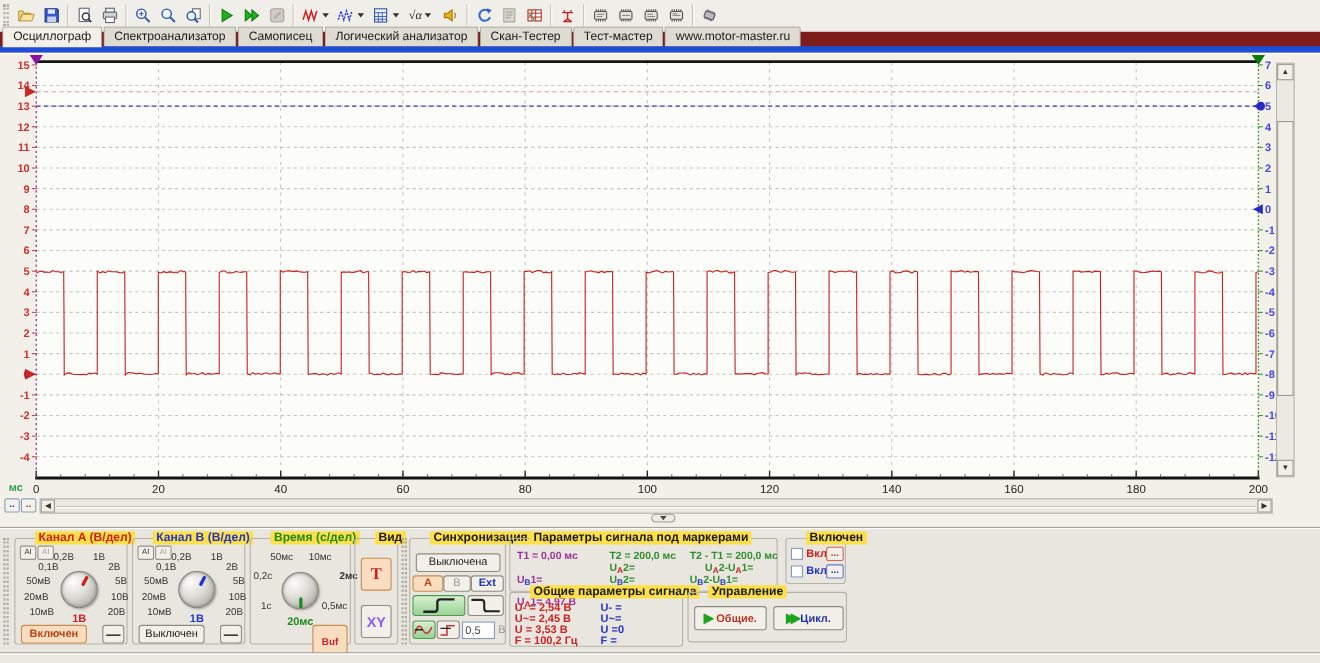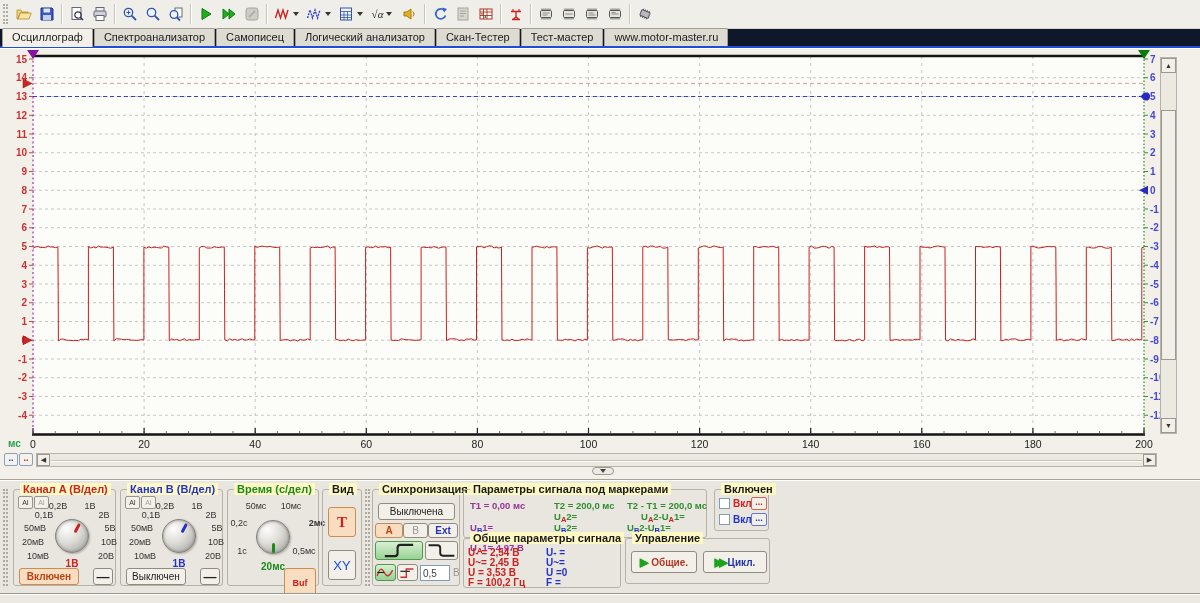--- a/index.html
+++ b/index.html
@@ -10,21 +10,21 @@
   #toolbar { position:absolute; left:0; top:0; width:1200px; height:29px; background:#f0eee8; border-bottom:1px solid #d6d2c9; display:flex; align-items:center; padding-left:2px; }
   .tgrip { width:5px; height:20px; border-left:2px dotted #b2aea4; border-right:2px dotted #b2aea4; margin:0 4px 0 1px; }
   .tsep { width:1px; height:20px; background:#c9c5bb; box-shadow:1px 0 0 #ffffff; margin:0 3px; }
   .tb { width:23px; height:22px; display:flex; align-items:center; justify-content:center; border:1px solid transparent; border-radius:2px; }
   .tb svg { width:16px; height:16px; }
   .tb.wide { width:32px; }
   .dd { width:0; height:0; border-left:3.5px solid transparent; border-right:3.5px solid transparent; border-top:4px solid #333; margin-left:3px; }
   .mathtxt { font-size:11px; font-style:italic; color:#222; font-family:"Liberation Serif", serif; }
 
   
-  #tabbar { position:absolute; left:0; top:29px; width:1200px; height:19px; background:#0f172a; border-bottom:2px solid #1d4ed8; display:flex; align-items:flex-end; padding-left:2px; }
+  #tabbar { position:absolute; left:0; top:29px; width:1200px; height:19px; background:#7f1d1d; border-bottom:6px solid #1d4ed8; display:flex; align-items:flex-end; padding-left:2px; }
   .tab { font-size:11px; color:#1a1a1a; padding:2px 9px 3px 9px; border:1px solid #a29e94; border-bottom:none; background:#dedbd2; margin-right:1px; border-radius:2px 2px 0 0; height:18px; white-space:nowrap; }
   .tab.active { background:#f2f0e9; height:19px; margin-bottom:-1px; font-weight:normal; }
 
   
   #plotpanel { position:absolute; left:0; top:48px; width:1200px; height:432px; background:#f2f0e9; border-top:1px solid #ffffff; }
   #plot-svg { position:absolute; left:0; top:0; }
   #x-unit { position:absolute; left:8px; top:389px; font-size:10px; font-weight:bold; color:#2fa04f; }
 
   .vscroll { position:absolute; left:1160px; top:8px; width:17px; height:377px; background:#ece9e1; border:1px solid #b7b3aa; }
   .hscroll { position:absolute; left:36px; top:404px; width:1121px; height:14px; background:#ece9e1; border:1px solid #b7b3aa; }
@@ -34,21 +34,21 @@
   .hscroll .sb-btn { top:0; width:13px; height:12px; }
   .hgroove { position:absolute; left:14px; right:14px; top:6px; height:2px; border-top:1px solid #c5c1b8; border-bottom:1px solid #ffffff; }
   .ybtn { position:absolute; top:404px; width:14px; height:13px; background:#f4f2ec; border:1px solid #8aa0b8; font-size:9px; font-weight:bold; line-height:8px; text-align:center; border-radius:2px; }
   #splitter { position:absolute; left:592px; top:418px; width:22px; height:8px; background:#eceae3; border:1px solid #9d998f; border-radius:4px; display:flex; align-items:center; justify-content:center; }
   #splitter i { width:0; height:0; border-left:3px solid transparent; border-right:3px solid transparent; border-top:4px solid #444; }
 
   
   #ctrlpanel { position:absolute; left:0; top:480px; width:1200px; height:112px; background:#e9e6df; border-top:1px solid #ffffff; box-shadow:0 -1px 0 #a6a298; }
   .grip-v { position:absolute; width:5px; border-left:2px dotted #aeaaa0; border-right:2px dotted #aeaaa0; }
   .grp { position:absolute; border:1px solid #b6b2a8; border-radius:3px; }
-  .grp > .legend { position:absolute; top:-7px; left:6px; background:#fef9c3; padding:0 3px; font-size:11px; font-weight:bold; color:#1a1a1a; white-space:nowrap; }
+  .grp > .legend { position:absolute; top:-7px; left:18px; background:#fde047; padding:0 3px; font-size:11px; font-weight:bold; color:#1a1a1a; white-space:nowrap; }
   .legend.red { color:#cc2222; } .legend.blue { color:#2233cc; } .legend.green { color:#1e8a1e; }
 
   .klabel { position:absolute; transform:translate(-50%,-50%); font-size:9px; color:#333; white-space:nowrap; }
   .kcur { position:absolute; transform:translate(-50%,-50%); font-size:10px; font-weight:bold; }
   .knob { position:absolute; width:34px; height:34px; border-radius:50%; border:1px solid #84827c; background:radial-gradient(circle at 32% 28%, #fdfdfc 0%, #dddbd6 45%, #9d9b96 100%); box-shadow:inset 0 0 3px #777, 1px 1px 2px rgba(0,0,0,.25); }
   .kpointer { position:absolute; left:50%; top:2px; width:3px; height:10px; margin-left:-1.5px; border-radius:2px; transform-origin:1.5px 15px; }
   .modebtn { position:absolute; width:15px; height:13px; background:#f2f0e9; border:1px solid #98948b; border-radius:2px; font-size:7px; text-align:center; line-height:11px; color:#333; }
   .modebtn.dim { color:#a5a199; }
 
   .btn { position:absolute; background:#f2f0e9; border:1px solid #8f8b82; border-radius:3px; font-size:10px; color:#222; display:flex; align-items:center; justify-content:center; white-space:nowrap; }
@@ -539,21 +539,21 @@
       <div class="knob" style="left:28px; top:30px;">
         <i class="kpointer" style="background:#1e8a1e; transform:rotate(180deg);"></i>
       </div>
       <span class="kcur" style="left:45px; top:76px; color:#1e8a1e;">20мс</span>
       <div class="btn hot" style="left:56px; top:78px; width:32px; height:29px; font-size:9px; color:#cc2020;">Buf</div>
     </div>
 
     <div class="grp" style="left:322px; top:8px; width:40px; height:97px;">
       <span class="legend">Вид</span>
       <div class="btn hot" style="left:5px; top:17px; width:28px; height:30px; font-size:15px; color:#cc2020; font-family:'Liberation Serif',serif;">T</div>
-      <div class="btn" style="left:5px; top:60px; width:28px; height:30px; font-size:13px; font-weight:normal; color:#1d4ed8;">XY</div>
+      <div class="btn" style="left:5px; top:60px; width:28px; height:30px; font-size:13px; font-weight:bold; color:#8b5cf6;">XY</div>
     </div>
 
     <div class="grip-v" style="left:365px; top:8px; height:97px;"></div>
 
     <div class="grp" style="left:372px; top:8px; width:88px; height:97px;">
       <span class="legend">Синхронизация</span>
       <div class="btn" style="left:5px; top:13px; width:77px; height:17px;">Выключена</div>
       <div class="btn hot" style="left:2px; top:33px; width:28px; height:15px;">A</div>
       <div class="btn" style="left:30px; top:33px; width:25px; height:15px; color:#999;">B</div>
       <div class="btn" style="left:55px; top:33px; width:30px; height:15px; color:#2233bb; font-weight:bold;">Ext</div>

